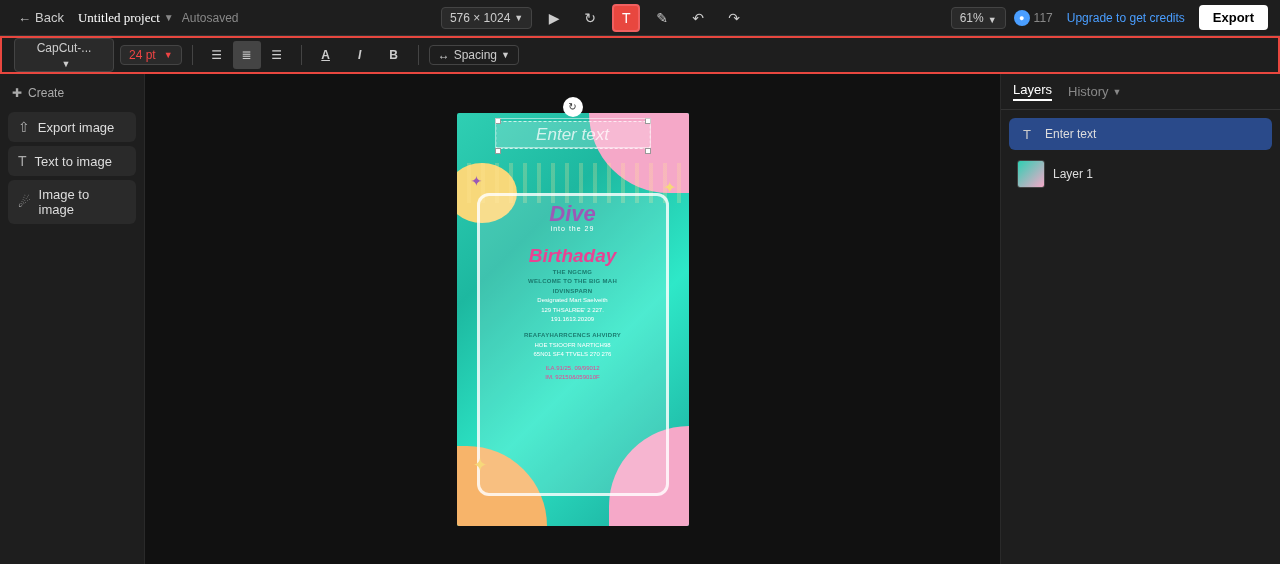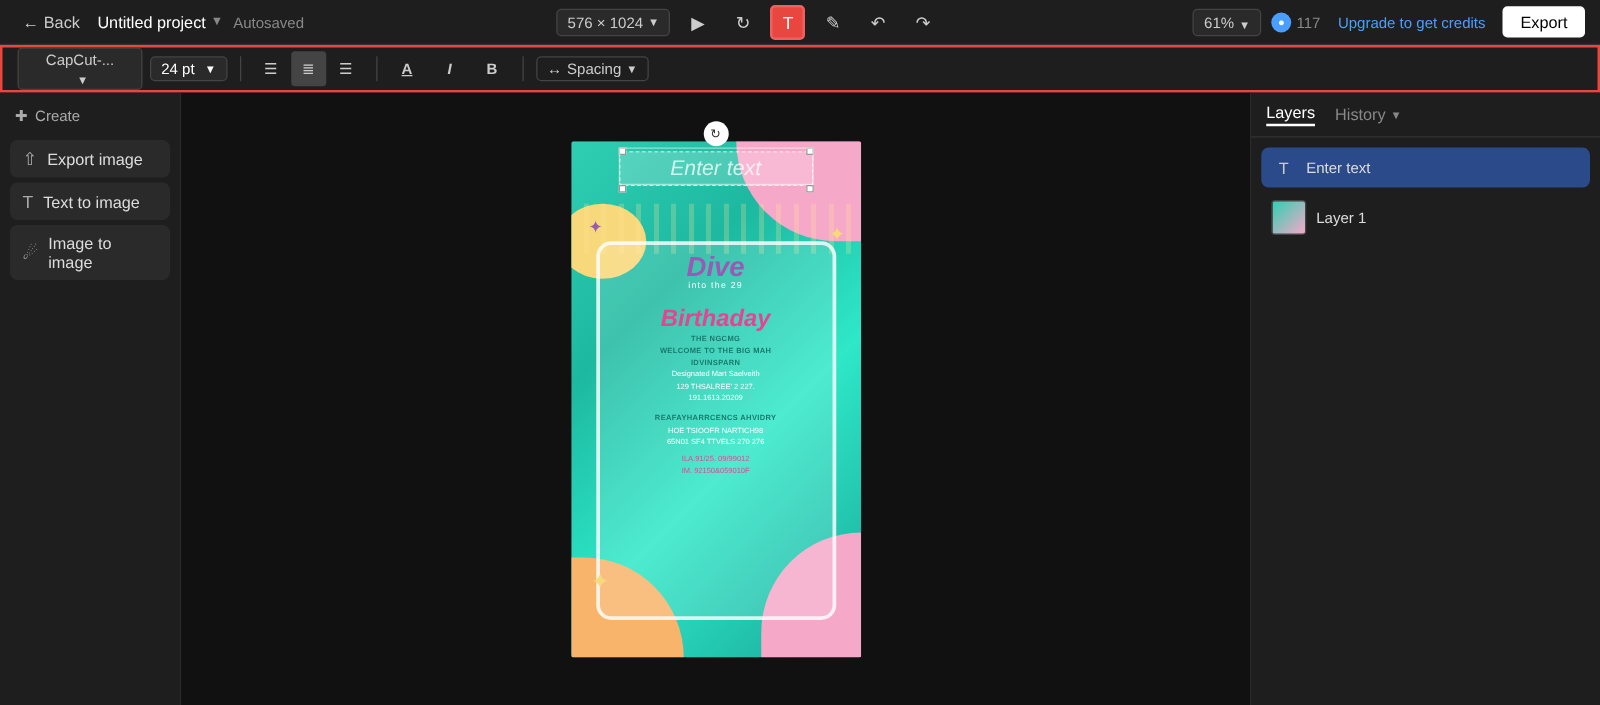--- a/index.html
+++ b/index.html
@@ -38,20 +38,21 @@
       font-size: 13px;
       cursor: pointer;
       padding: 3px 6px;
       border-radius: 4px;
     }
     .project-name-area {
       display: flex;
       align-items: center;
       gap: 4px;
       cursor: pointer;
+      font-family: Liberation Serif, serif;
     }
     .project-name {
       font-size: 13px;
       color: #fff;
       font-weight: 500;
     }
     .autosaved {
       font-size: 12px;
       color: #888;
     }
@@ -132,21 +133,21 @@
       cursor: pointer;
       padding: 3px 6px;
     }
     .export-btn {
       background: #fff;
       color: #000;
       border: none;
       border-radius: 4px;
       padding: 5px 14px;
       font-size: 13px;
-      font-weight: 400;
+      font-weight: 700;
       cursor: pointer;
     }
 
     
     .text-toolbar {
       height: 36px;
       background: #1e1e1e;
       border-bottom: 1px solid #333;
       display: flex;
       align-items: center;
@@ -173,21 +174,21 @@
     }
     .size-selector {
       display: flex;
       align-items: center;
       gap: 4px;
       background: #2a2a2a;
       border: 1px solid #444;
       border-radius: 4px;
       padding: 2px 8px;
       font-size: 12px;
-      color: #ffffff;
+      color: #ef4444;
       cursor: pointer;
       min-width: 60px;
     }
     .toolbar-divider {
       width: 1px;
       height: 20px;
       background: #444;
       margin: 0 4px;
     }
     .align-group {

